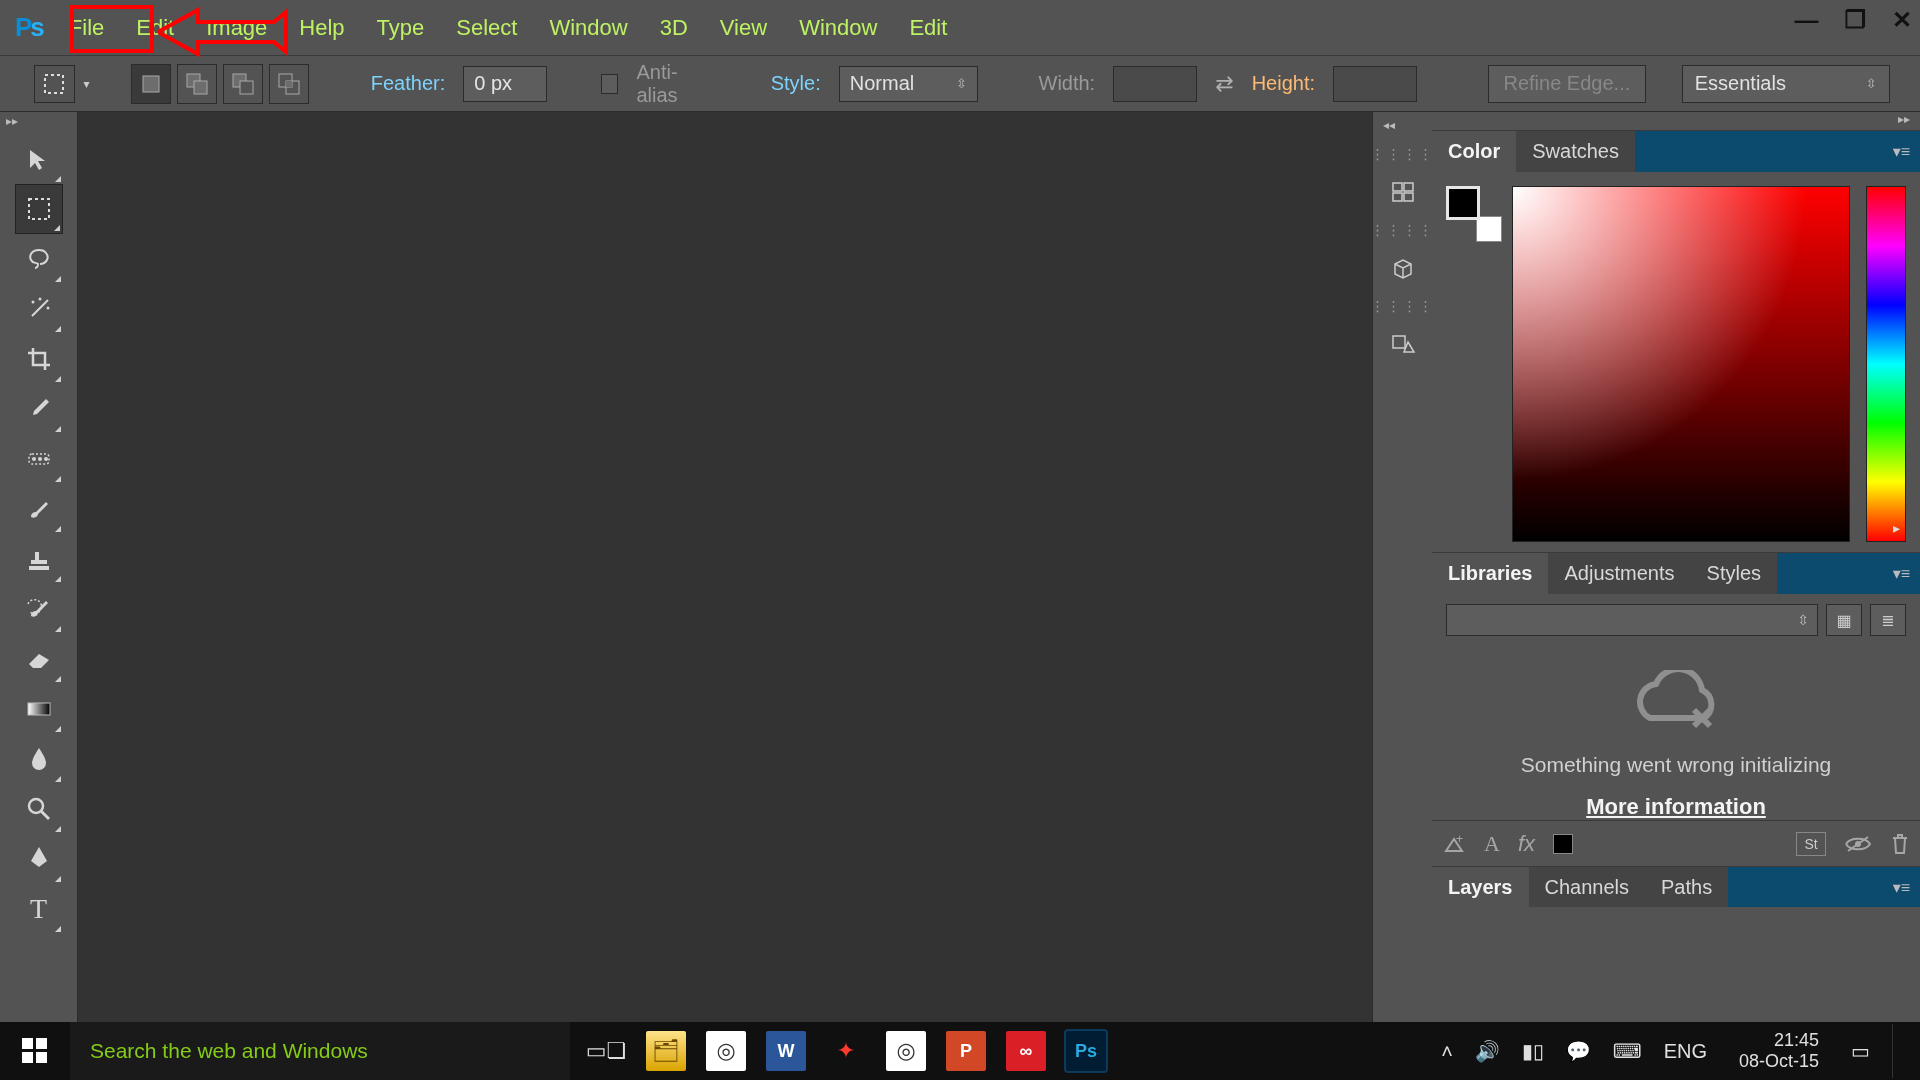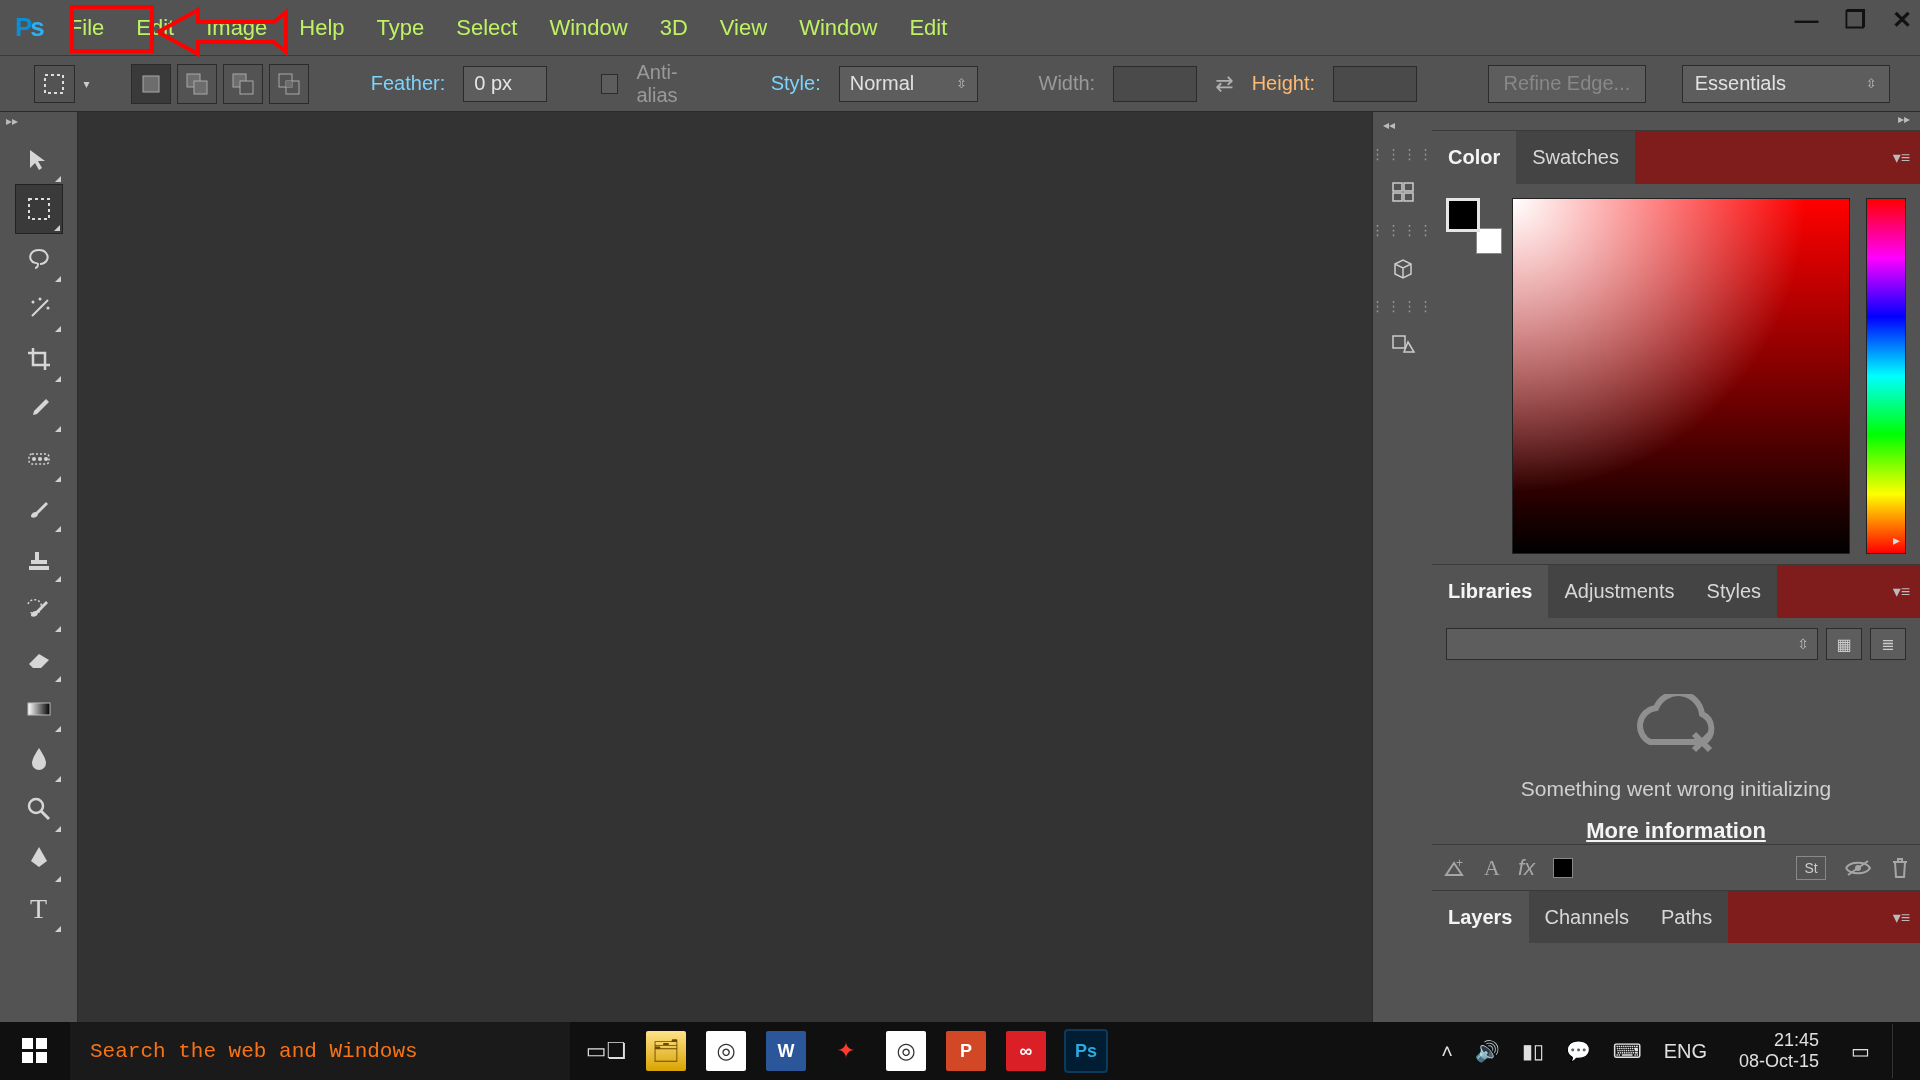--- a/index.html
+++ b/index.html
@@ -49,21 +49,21 @@
 
 .rightdock { display:flex; }
 .iconbar { width:60px; background:#535353; border-left:1px solid #2b2b2b; display:flex; flex-direction:column; align-items:center; padding-top:6px; gap:10px; }
 .iconbar .collapse-arrow { align-self:flex-start; padding-left:10px; font-size:12px; color:#bbb; height:18px;}
 .iconbar .ripple { color:#9a9a9a; font-size:14px; letter-spacing:2px; }
 .iconbar .mini { width:40px; height:40px; background:#535353; display:flex; align-items:center; justify-content:center; color:#ccc; font-size:20px; }
 
 .panels { width:488px; background:#535353; display:flex; flex-direction:column; }
 .panel-expand { height:18px; display:flex; justify-content:flex-end; padding-right:10px; font-size:12px; color:#bbb; }
 .panel { border-top:1px solid #3a3a3a; }
-.tabs { display:flex; align-items:center; height:53px; background:#7f1d1d; }
+.tabs { display:flex; align-items:center; height:41px; background:#0c4a6e; }
 .tab { padding:0 16px; height:100%; display:flex; align-items:center; font-size:20px; color:#d8d8d8; background:#444; }
 .tab.active { background:#535353; font-weight:600; color:#f4f4f4; }
 .tab-menu { margin-left:auto; padding:0 10px; color:#bbb; font-size:16px; }
 
 .color-body { padding:14px 14px 10px 14px; display:flex; gap:16px; }
 .fgbg { position:relative; width:50px; height:50px; }
 .fg-s { position:absolute; top:0; left:0; width:34px; height:34px; background:#000; border:3px solid #e6e6e6; }
 .bg-s { position:absolute; bottom:-6px; right:-6px; width:26px; height:26px; background:#fff; border:1px solid #888; }
 .spectrum { flex:1; height:356px; position:relative; background: radial-gradient(circle at 0% 0%, #fff, transparent 60%), linear-gradient(to bottom, rgba(0,0,0,0), #000), #ff0000; border:1px solid #222;}
 .hue { width:40px; height:356px; background: linear-gradient(to bottom, #ff0000, #ff00ff, #0000ff, #00ffff, #00ff00, #ffff00, #ff0000); border:1px solid #222;}
@@ -79,21 +79,21 @@
 
 .layer-bottom { display:flex; align-items:center; height:46px; background:#535353; border-top:1px solid #3a3a3a; padding:0 10px; gap:18px; }
 .li { color:#a6a6a6; font-size:22px; }
 .li.blackbox { width:20px; height:20px; background:#000; border:1px solid #888; }
 .li-box { width:30px; height:24px; border:1px solid #888; display:flex; align-items:center; justify-content:center; font-size:14px; color:#ccc;}
 .li-right { margin-left:auto; display:flex; gap:18px; align-items:center;}
 
 
 .taskbar { height:58px; background:#101010; display:flex; align-items:center; color:#fff; font-size:20px; }
 .start { width:70px; height:100%; display:flex; align-items:center; justify-content:center; font-size:26px; color:#fff;}
-.search { flex:0 0 500px; height:100%; display:flex; align-items:center; padding-left:20px; color:#f97316; font-size:21px; background:#1a1a1a;font-family:Liberation Mono, monospace; }
+.search { flex:0 0 500px; height:100%; display:flex; align-items:center; padding-left:20px; color:#84cc16; font-size:21px; background:#1a1a1a; }
 .taskbar .spacer { flex:1; }
 .task-icons { display:flex; align-items:center; gap:20px; padding:0 16px; }
 .tico { width:40px; height:40px; display:flex; align-items:center; justify-content:center; border-radius:2px; font-size:22px;}
 .tico.exp { background:linear-gradient(#ffe28a,#d9a300); color:#6b4a00;}
 .tico.chrome { background:#fff; color:#333; }
 .tico.word { background:#2b579a; color:#fff; font-weight:bold; font-size:18px;}
 .tico.swirl { color:#ff3b30; }
 .tico.ppt { background:#d24726; color:#fff; font-weight:bold; font-size:18px;}
 .tico.cc { background:#da1f26; color:#fff; font-weight:bold; font-size:18px;}
 .tico.ps { background:#001d33; color:#29abe2; font-weight:bold; font-size:18px; box-shadow:0 0 0 2px #0b3a5c;}

